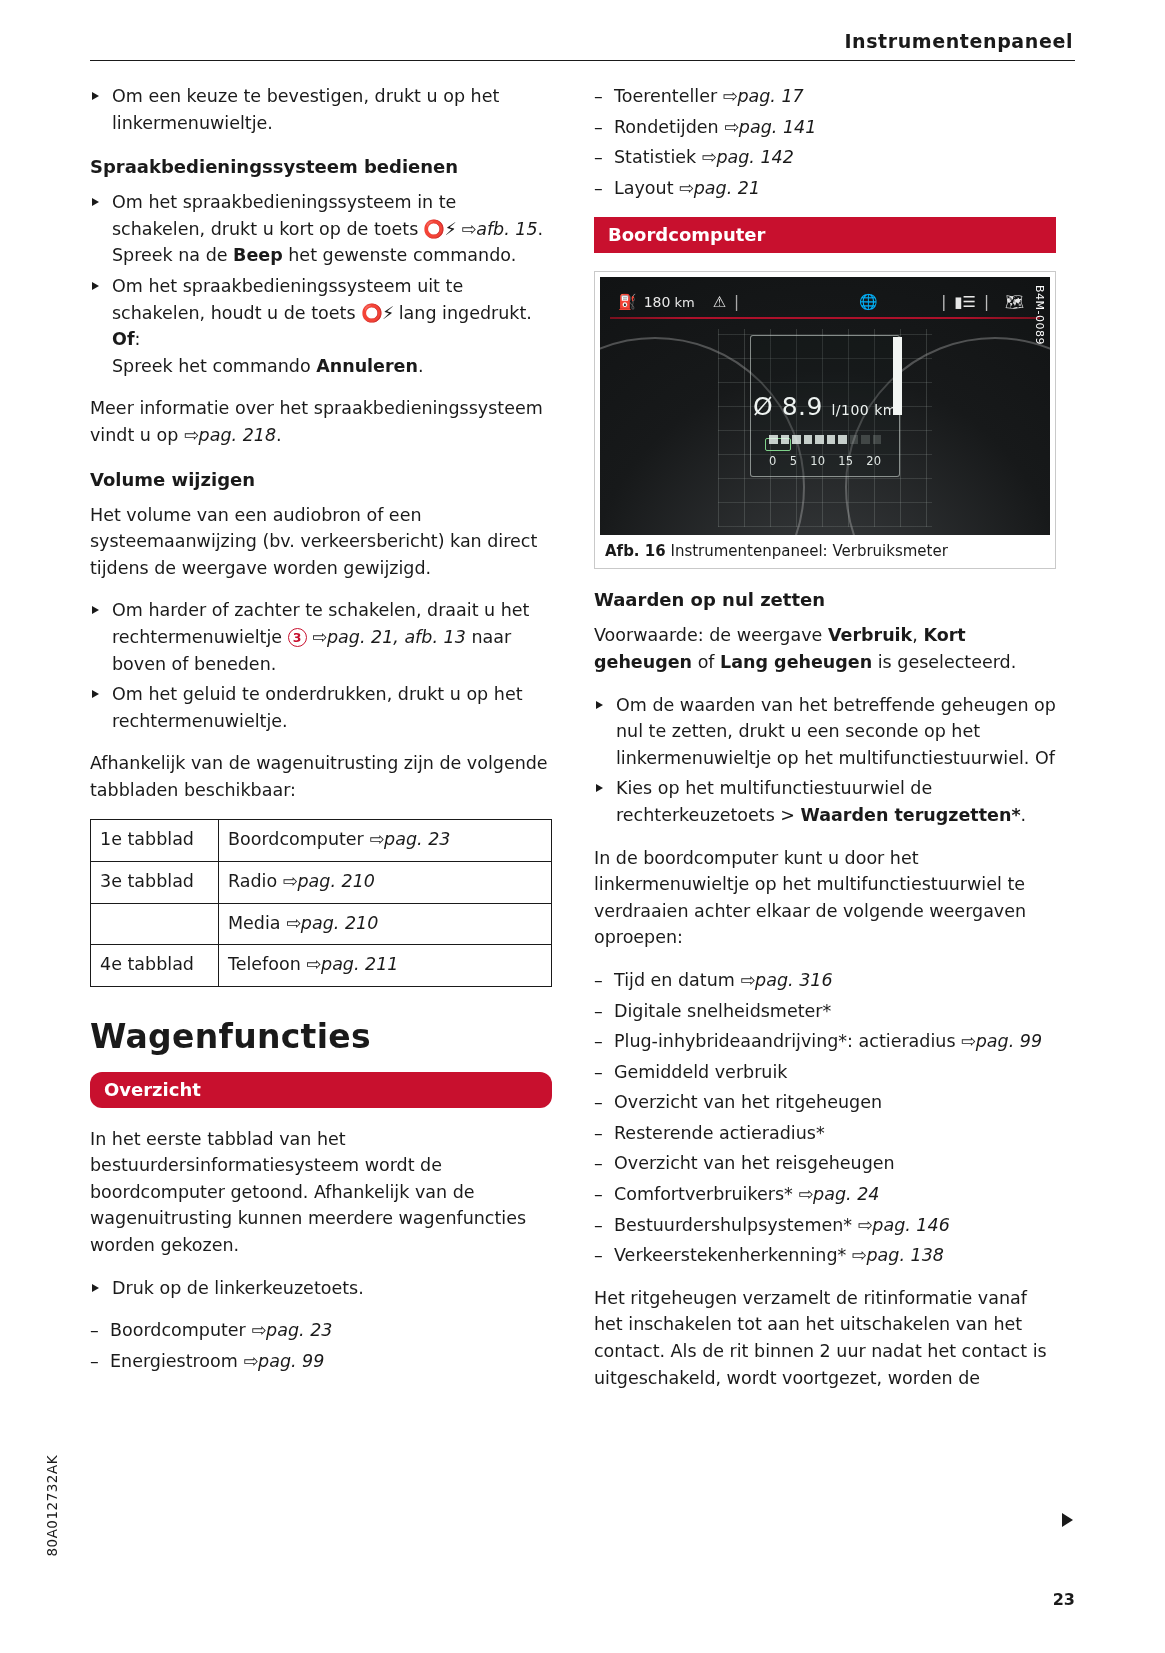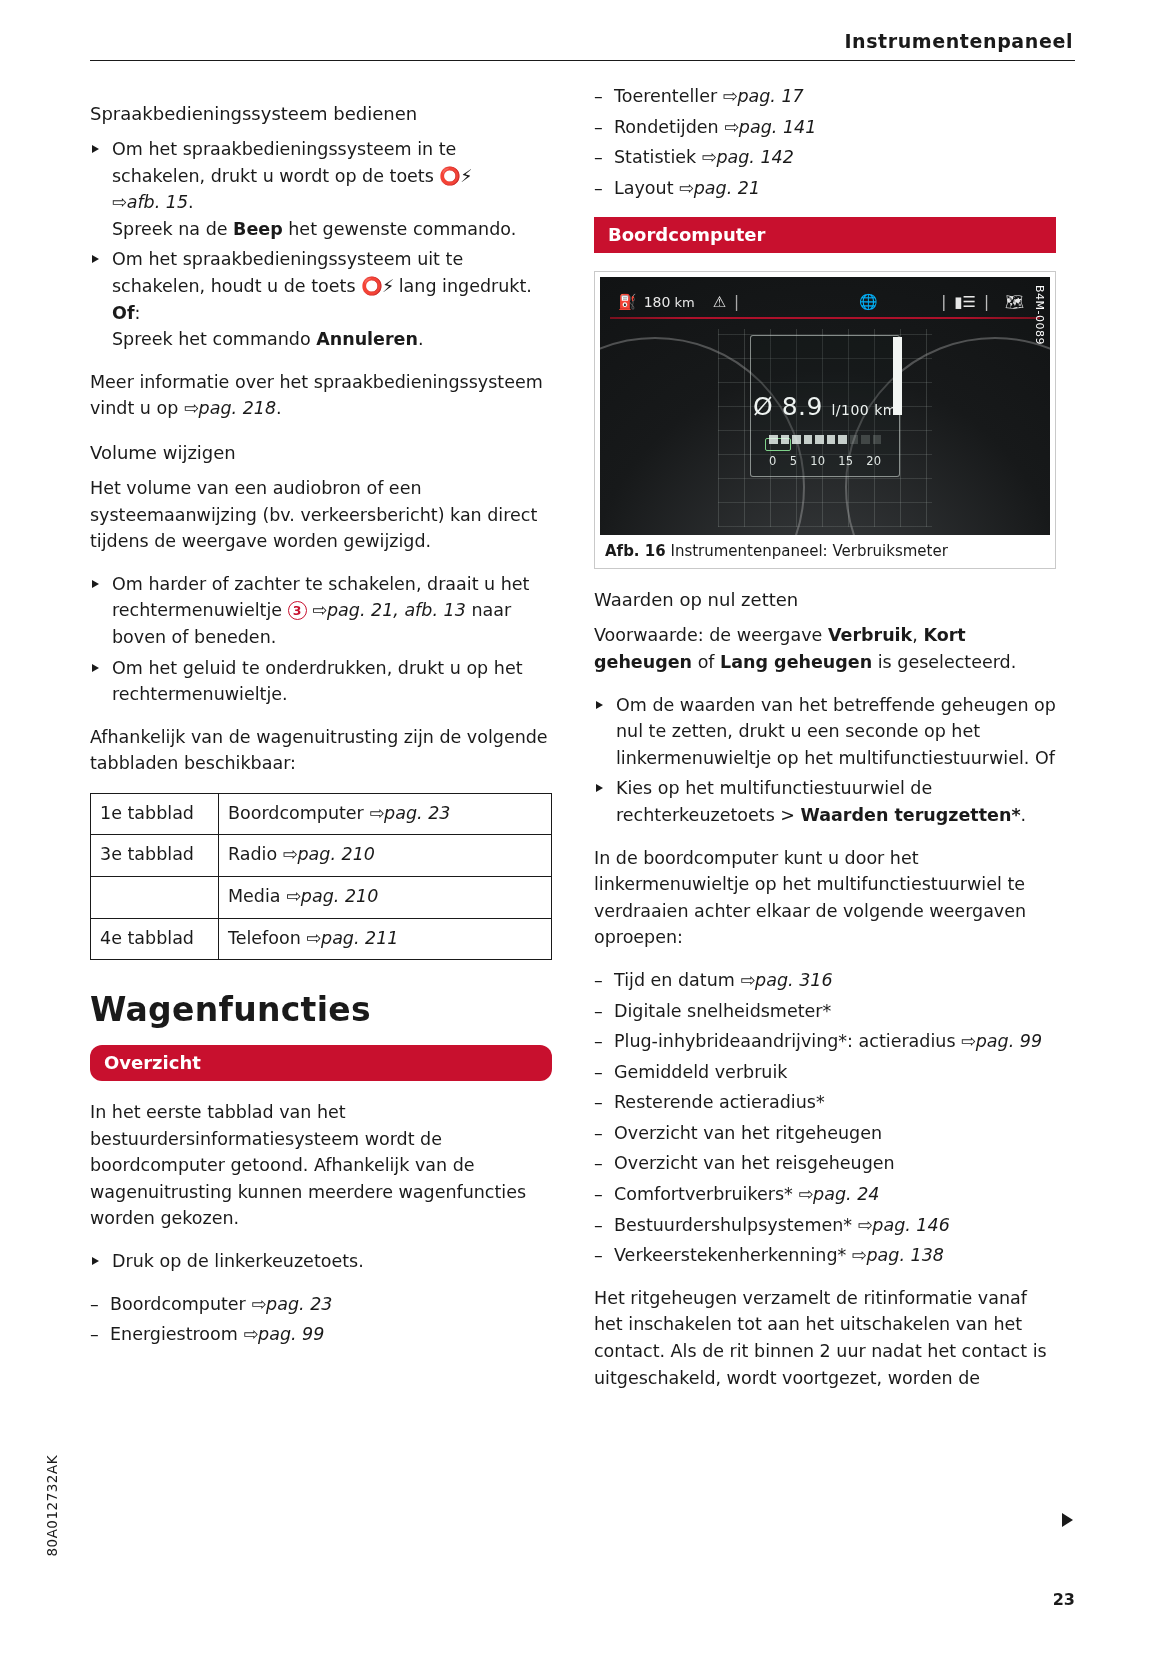--- a/index.html
+++ b/index.html
@@ -35,21 +35,21 @@
   
   .cols {
     display: flex;
     gap: 42px;
   }
   .col { width: 462px; }
   p, li, td { font-size: 17.5px; line-height: 1.52; }
   p { margin: 0 0 16px 0; }
   h3 {
     font-size: 18px;
-    font-weight: normal;
+    font-weight: bold;
     margin: 20px 0 12px 0;
   }
   h1.chapter {
     font-size: 33px;
     font-weight: bold;
     letter-spacing: 0.3px;
     margin: 30px 0 16px 0;
   }
   .redbar {
     background: #c8102e;
@@ -269,26 +269,31 @@
 
 <div class="page">
 
   <div class="header">Instrumentenpaneel</div>
   <div class="header-rule"></div>
 
   <div class="cols">
 
     <div class="col">
 
+      <ul class="bullets">
+        <li>
+          <span>Om een keuze te bevestigen, drukt u op het linkermenuwieltje.</span>
+        </li>
+      </ul>
 
       <h3>Spraakbedieningssysteem bedienen</h3>
 
       <ul class="bullets">
         <li>
-          <span>Om het spraakbedieningssysteem in te schakelen, drukt u wordt op de toets</span>
+          <span>Om het spraakbedieningssysteem in te schakelen, drukt u kort op de toets</span>
           <span class="voice-icon">⭕⚡</span>
           <span class="ref-arrow">⇨</span><span class="ref">afb. 15</span>.
           <br>
           <span>Spreek na de</span>
           <b>Beep</b>
           <span>het gewenste commando.</span>
         </li>
         <li>
           <span>Om het spraakbedieningssysteem uit te schakelen, houdt u de toets</span>
           <span class="voice-icon">⭕⚡</span>
@@ -488,24 +493,24 @@
           <span>Digitale snelheidsmeter*</span>
         </li>
         <li>
           <span>Plug-inhybrideaandrijving*: actieradius</span>
           <span class="ref-arrow">⇨</span><span class="ref">pag. 99</span>
         </li>
         <li>
           <span>Gemiddeld verbruik</span>
         </li>
         <li>
+          <span>Overzicht van het ritgeheugen</span>
+        </li>
+        <li>
           <span>Resterende actieradius*</span>
-        </li>
-        <li>
-          <span>Overzicht van het ritgeheugen</span>
         </li>
         <li>
           <span>Overzicht van het reisgeheugen</span>
         </li>
         <li>
           <span>Comfortverbruikers*</span>
           <span class="ref-arrow">⇨</span><span class="ref">pag. 24</span>
         </li>
         <li>
           <span>Bestuurdershulpsystemen*</span>

